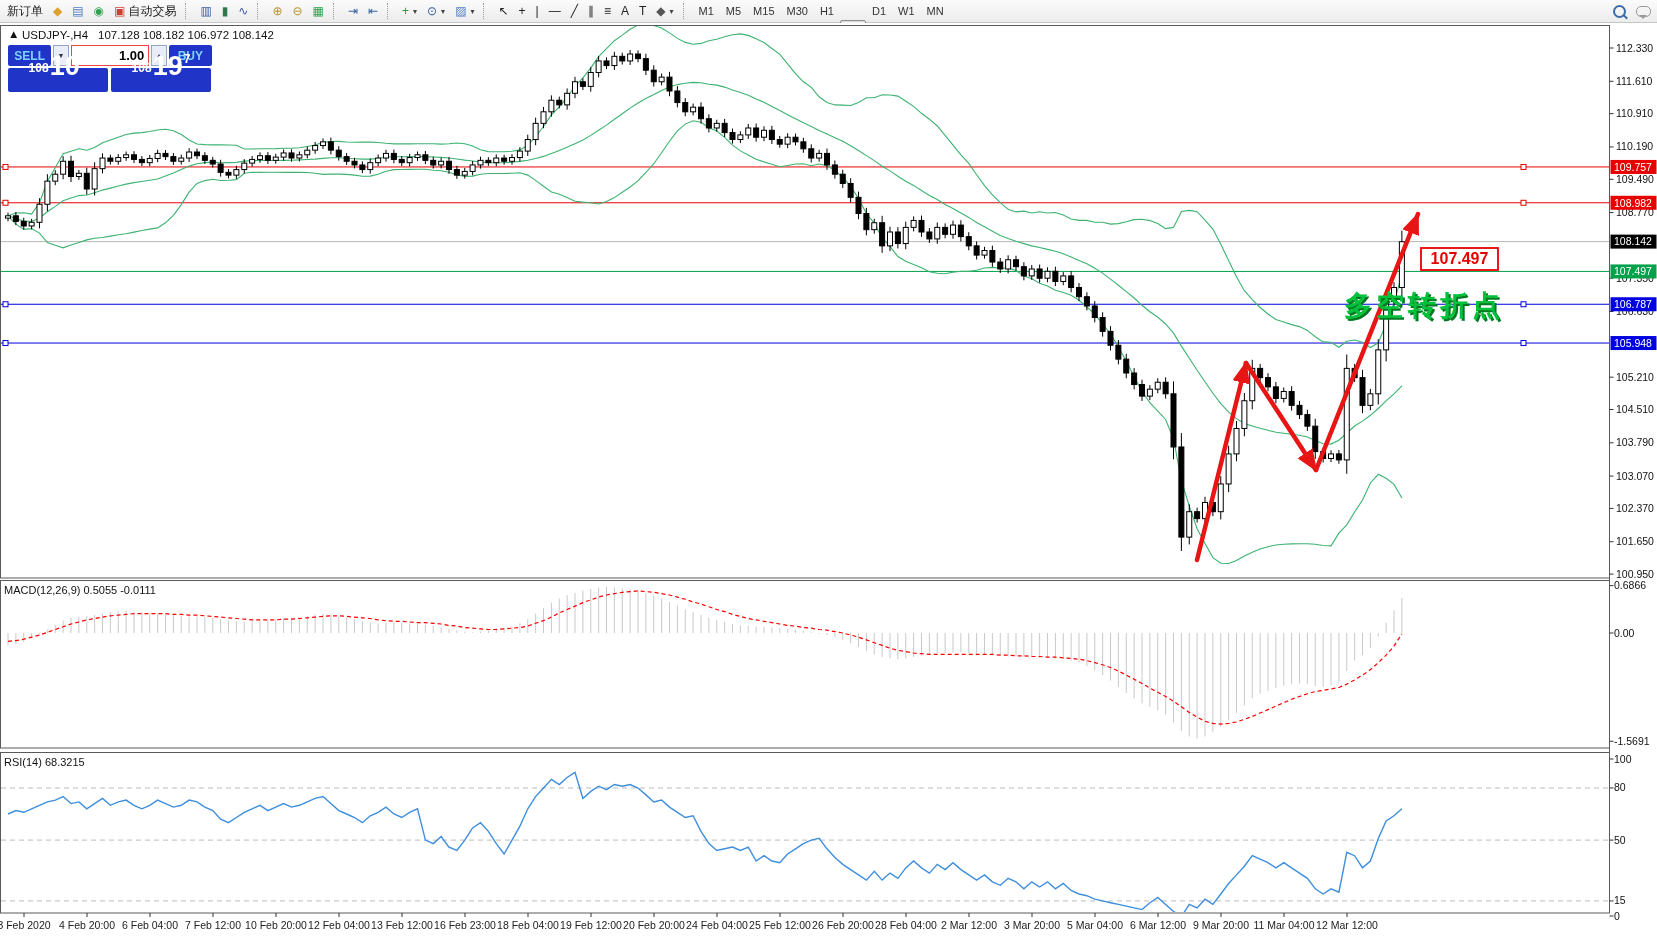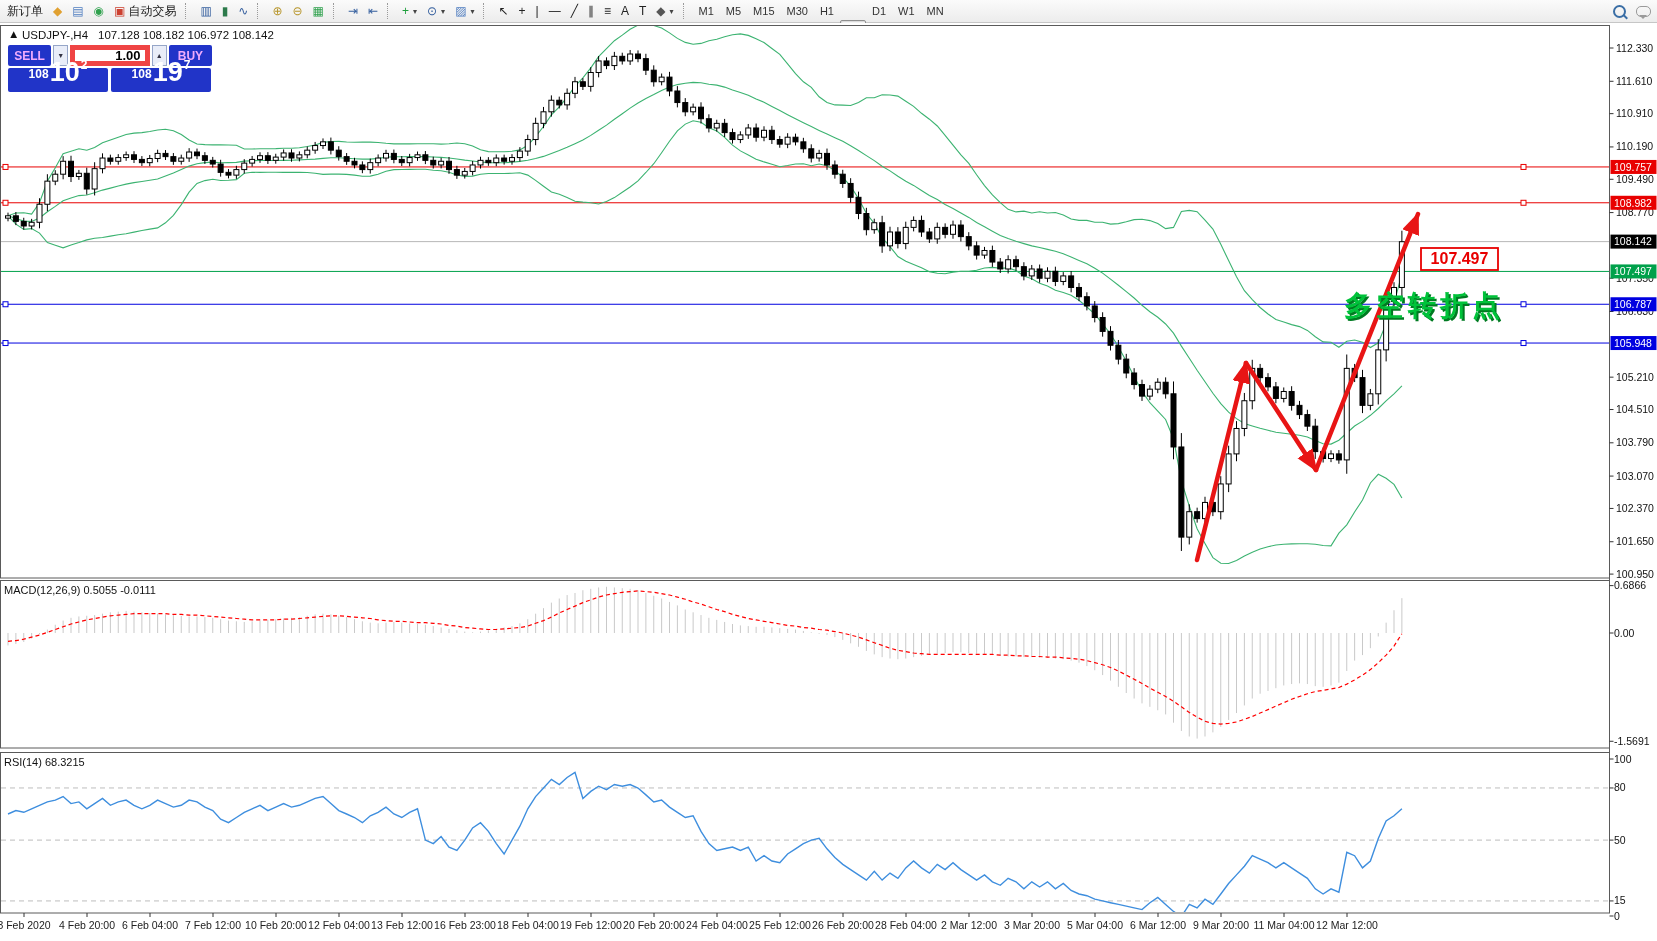--- a/index.html
+++ b/index.html
@@ -27,29 +27,29 @@
   .hdr{font-size:11.5px;fill:#111;}
   .ind{font-size:11px;fill:#111;}
   .ax{font-size:10.5px;fill:#111;}
   .axw{font-size:10.5px;fill:#fff;}
   .tlab{font-size:10.5px;fill:#222;}
   .callout-t{font-size:16px;fill:#e80000;font-weight:bold;}
   .cn{font-size:28px;font-weight:bold;letter-spacing:4px;}
   
   .trade{position:absolute;left:8px;top:22px;width:204px;user-select:none;}
   .trow1{display:flex;height:21px;gap:2px;}
-  .sellbtn,.buybtn{width:49px;background:#2134c8;color:#f0abfc;font-size:12px;font-weight:bold;
+  .sellbtn,.buybtn{width:49px;background:#2134c8;color:#7dd3fc;font-size:12px;font-weight:bold;
                    display:flex;align-items:center;justify-content:center;border-radius:2px;}
   .spinbtn{width:17px;background:#e9edf8;border:1px solid #96a6c8;color:#334;font-size:7px;
            display:flex;align-items:center;justify-content:center;box-sizing:border-box;}
-  .vol{width:88px;background:#fff;border:5px solid #ef4444;font-size:13px;font-weight:bold;color:#000;
+  .vol{width:88px;background:#fff;border:1px solid #ef4444;font-size:13px;font-weight:bold;color:#000;
        text-align:right;padding:0 4px 0 0;display:flex;align-items:center;justify-content:flex-end;box-sizing:border-box;}
   .trow2{display:flex;gap:3px;margin-top:2px;}
   .pbtn{width:100px;height:24px;background:#2134c8;color:#fff;display:flex;align-items:flex-end;
-        justify-content:center;border-radius:2px;padding-bottom:8px;box-sizing:border-box;}
+        justify-content:center;border-radius:2px;padding-bottom:14px;box-sizing:border-box;}
   .pbtn .sm{font-size:12px;font-weight:bold;margin:0 1px 3px 0;}
   .pbtn .bg{font-size:27px;font-weight:bold;line-height:24px;}
   .pbtn .sp{font-size:12px;font-weight:bold;margin:0 0 12px 1px;}
 </style>
 </head>
 <body>
 
 <div class="toolbar">
   <div id="tb-main" style="display:flex;align-items:center;">
       <div class="tb-group">

